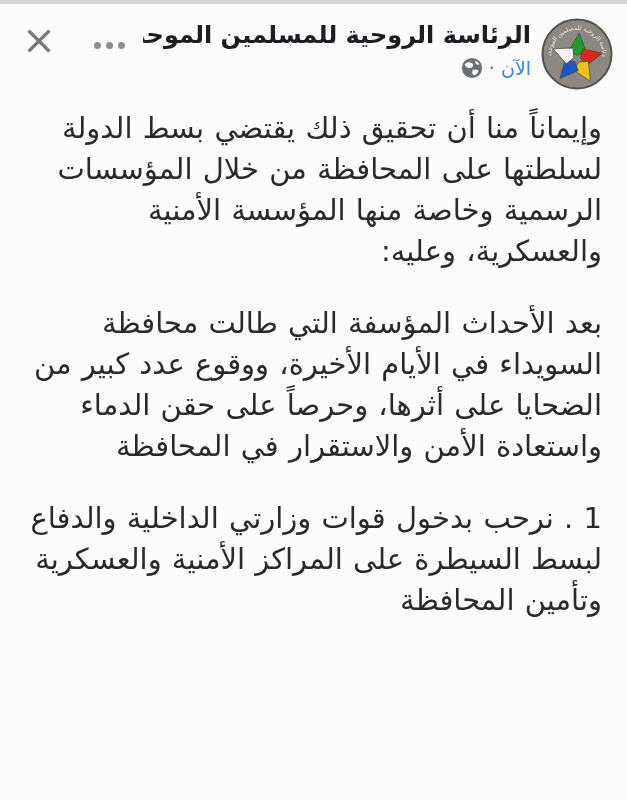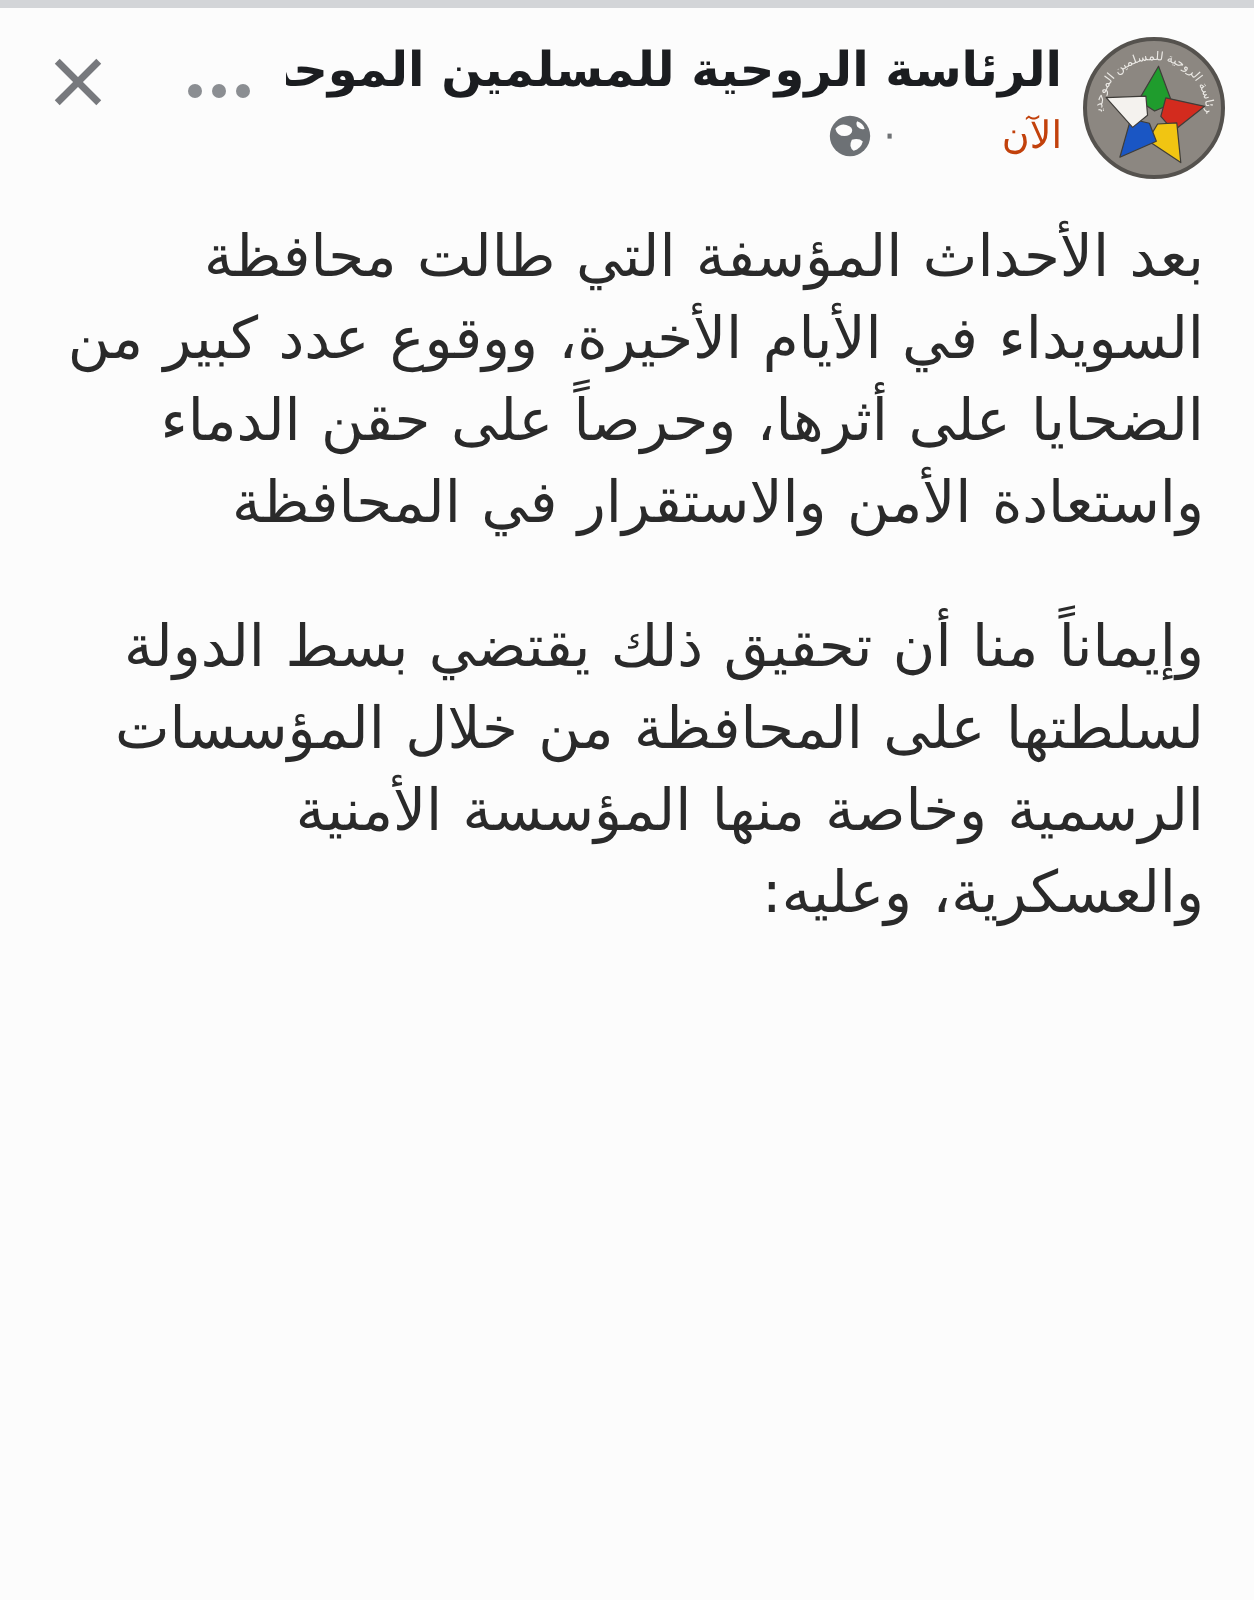--- a/index.html
+++ b/index.html
@@ -49,21 +49,21 @@
   }
   .meta-row {
     display: flex;
     align-items: center;
     gap: 6px;
     margin-top: 7px;
     color: #6e7174;
     font-size: 19px;
   }
   .meta-sep { color: #6e7174; font-size: 20px; line-height: 1; }
-  .timestamp { color: #c2410c; text-decoration: none; margin-left: 47px; }
+  .timestamp { color: #3b82f6; text-decoration: none; }
   .header-spacer { flex: 1 1 auto; }
   .more-btn {
     border: none; background: transparent; cursor: pointer;
     display: flex; gap: 5px; align-items: center;
     padding: 6px;
     margin-top: 18px;
   }
   .more-btn .dot {
     width: 7px; height: 7px; border-radius: 50%;
     background: #8b8e92;
@@ -151,16 +151,17 @@
   <button class="close-btn" aria-label="close">
     <svg width="30" height="30" viewBox="0 0 26 26">
       <line x1="4" y1="4" x2="22" y2="22" stroke="#77797d" stroke-width="3"></line>
       <line x1="22" y1="4" x2="4" y2="22" stroke="#77797d" stroke-width="3"></line>
     </svg>
   </button>
 
 </header>
 
 <main class="post-body">
+  <p class="post-text">وإيماناً منا أن تحقيق ذلك يقتضي بسط الدولة لسلطتها على المحافظة من خلال المؤسسات الرسمية وخاصة منها المؤسسة الأمنية والعسكرية، وعليه:</p>
   <p class="post-text">بعد الأحداث المؤسفة التي طالت محافظة السويداء في الأيام الأخيرة، ووقوع عدد كبير من الضحايا على أثرها، وحرصاً على حقن الدماء واستعادة الأمن والاستقرار في المحافظة</p>
-  <p class="post-text">وإيماناً منا أن تحقيق ذلك يقتضي بسط الدولة لسلطتها على المحافظة من خلال المؤسسات الرسمية وخاصة منها المؤسسة الأمنية والعسكرية، وعليه:</p>
+  <p class="post-text">1 . نرحب بدخول قوات وزارتي الداخلية والدفاع لبسط السيطرة على المراكز الأمنية والعسكرية وتأمين المحافظة</p>
 
 </main>
 
 </body></html>

